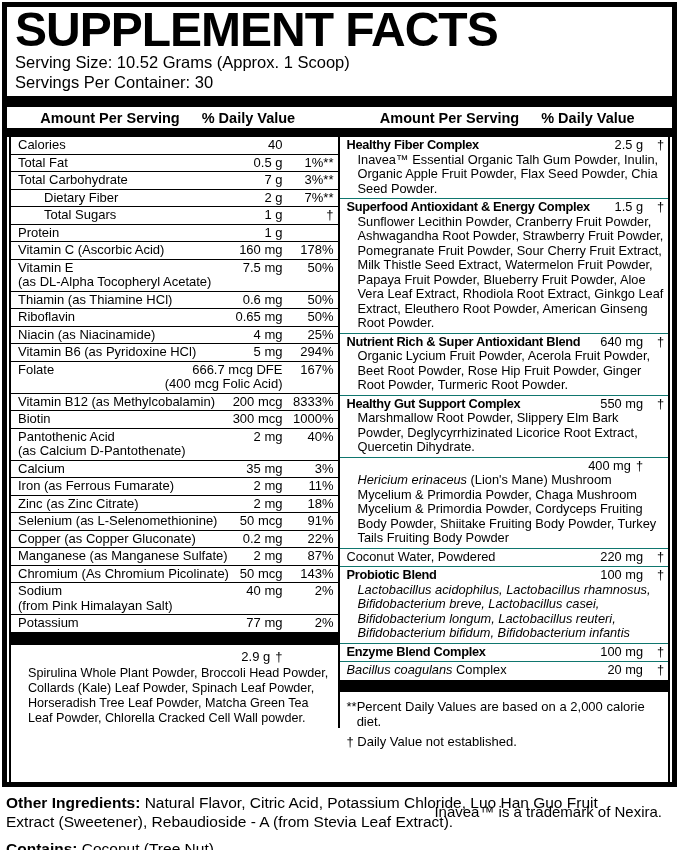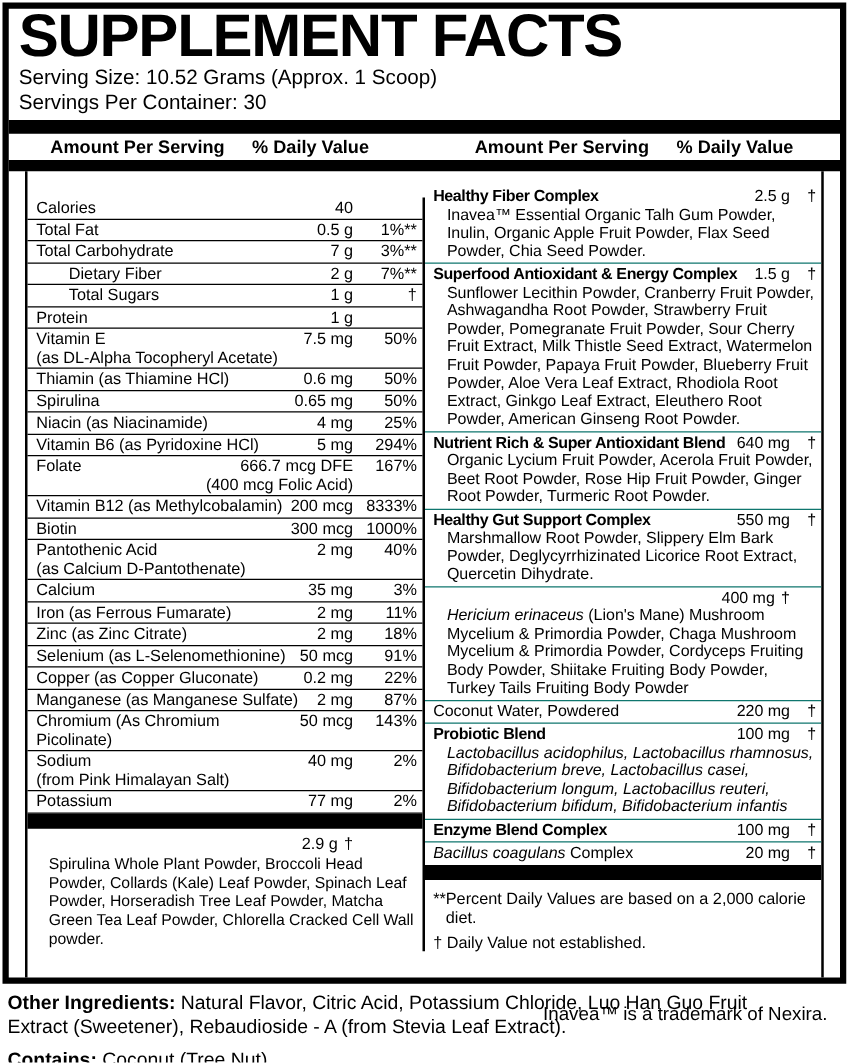--- a/index.html
+++ b/index.html
@@ -21,22 +21,22 @@
   }
   .serving { margin-left:8px; font-size:16.5px; line-height:20px; }
   .serving.first { margin-top:1px; }
   .bar-thick { height:11px; background:#000; margin-top:4px; }
   .bar-thin  { height:9px;  background:#000; }
   .col-headers { display:flex; font-weight:bold; font-size:14.5px; padding:3px 0 2px 0; }
   .ch-half { width:50%; display:flex; justify-content:center;gap:22px; }
   .ch-half.left  { padding:0 22px 0 11px; }
   .ch-half.right { padding:0 10px 0 13px; }
   .cols {
-    display:flex; align-items:center;
-    margin:0 13px; min-height:645px;
+    display:flex; align-items:flex-start;
+    margin:0 2px; min-height:645px;
     border-left:2px solid #000; border-right:2px solid #000;
   }
   .col { width:50%; }
   .col-left  { border-right:2px solid #000; }
   
   .nrow {
     display:grid; grid-template-columns:1fr auto 46px; column-gap:5px;
     padding:1px 4px 1px 7px;
     border-bottom:1px solid #000;
     font-size:13px; line-height:14.5px;
@@ -120,32 +120,37 @@
             <div class="name">Total Sugars</div>
             <div class="amt">1 g</div>
             <div class="dv">†</div>
           </div>
           <div class="nrow">
             <div class="name">Protein</div>
             <div class="amt">1 g</div>
             <div class="dv"></div>
           </div>
           <div class="nrow">
+            <div class="name">Vitamin C (Ascorbic Acid)</div>
+            <div class="amt">160 mg</div>
+            <div class="dv">178%</div>
+          </div>
+          <div class="nrow">
             <div class="name">Vitamin E</div>
             <div class="amt">7.5 mg</div>
             <div class="dv">50%</div>
             <div class="sub">(as DL-Alpha Tocopheryl Acetate)</div>
           </div>
           <div class="nrow">
             <div class="name">Thiamin (as Thiamine HCl)</div>
             <div class="amt">0.6 mg</div>
             <div class="dv">50%</div>
           </div>
           <div class="nrow">
-            <div class="name">Spirulina</div>
+            <div class="name">Riboflavin</div>
             <div class="amt">0.65 mg</div>
             <div class="dv">50%</div>
           </div>
           <div class="nrow">
             <div class="name">Niacin (as Niacinamide)</div>
             <div class="amt">4 mg</div>
             <div class="dv">25%</div>
           </div>
           <div class="nrow">
             <div class="name">Vitamin B6 (as Pyridoxine HCl)</div>

